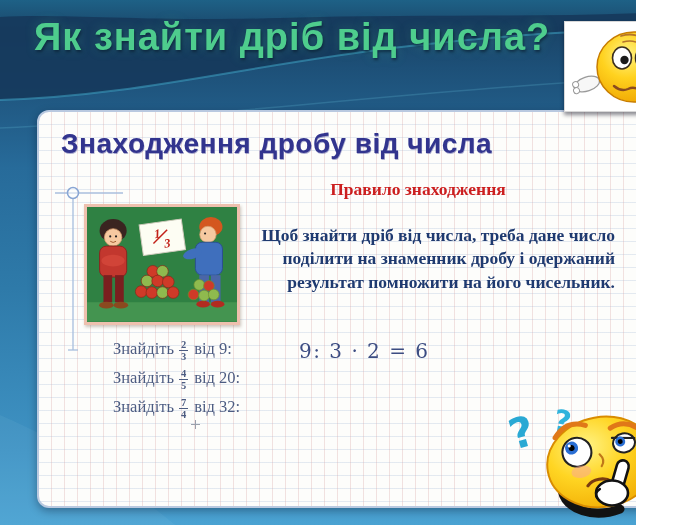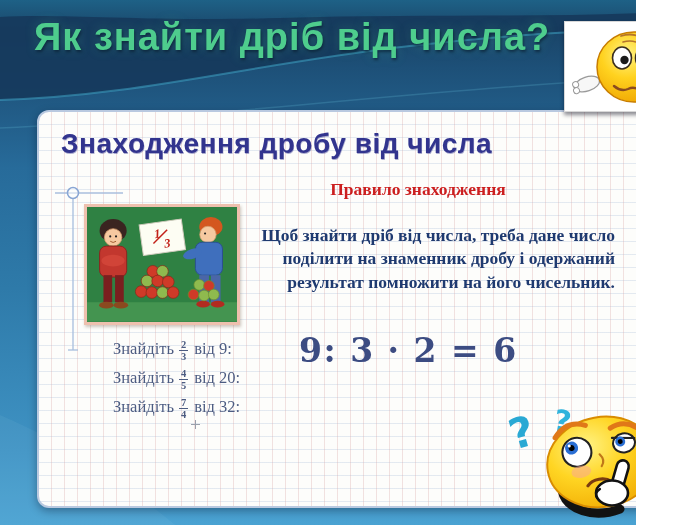--- a/index.html
+++ b/index.html
@@ -65,21 +65,21 @@
   .exercise-label {
     display:flex; align-items:flex-start; width:186px;
     font-family:"Liberation Serif", serif; font-size:16.5px; color:#4d5c82;
   }
   .exercise-prefix { margin-right:5px; }
   .fraction { display:inline-flex; flex-direction:column; align-items:center; margin-right:6px;
     font-size:10.5px; font-weight:bold; line-height:1.05; color:#4d5c82; }
   .fraction .den { border-top:1px solid #4d5c82; padding:0 2px; }
   .fraction .num { padding:0 2px; }
   .equation {
-    font-family:"DejaVu Serif", serif; font-weight:bold; font-size:33px;
+    font-family:"DejaVu Serif", serif; font-weight:normal; font-size:20px;
     color:#3c4c82; letter-spacing:1.5px; white-space:nowrap;
   }
 
   .plus-marker { position:absolute; left:152px; top:308px; width:9px; height:9px; }
   .plus-marker:before, .plus-marker:after { content:""; position:absolute; background:#9aa0ac; }
   .plus-marker:before { left:4px; top:0; width:1px; height:9px; }
   .plus-marker:after  { left:0; top:4px; width:9px; height:1px; }
 
   .thinking-emoji { position:absolute; left:500px; top:388px; z-index:5; }
 </style>

